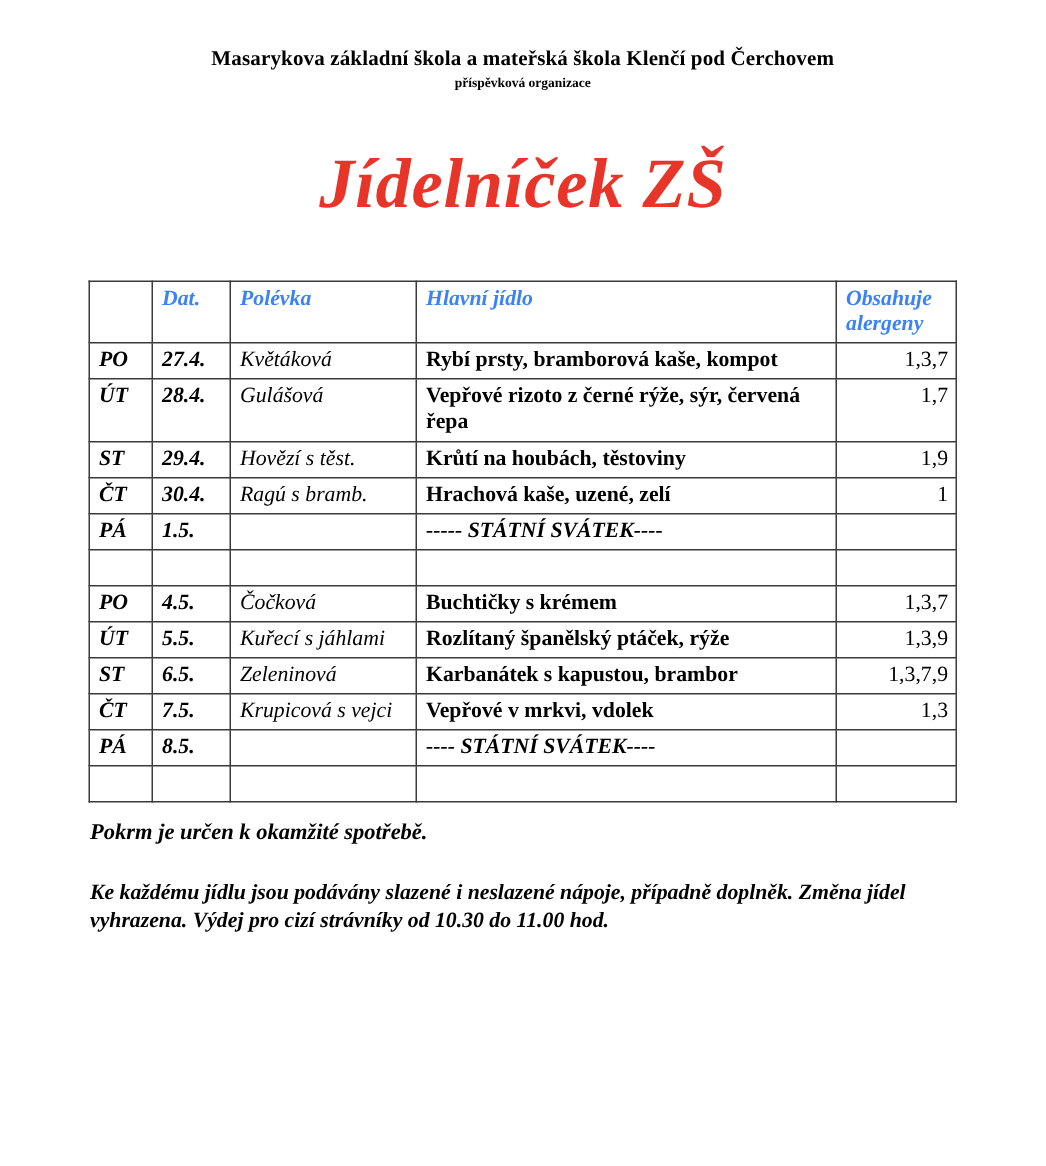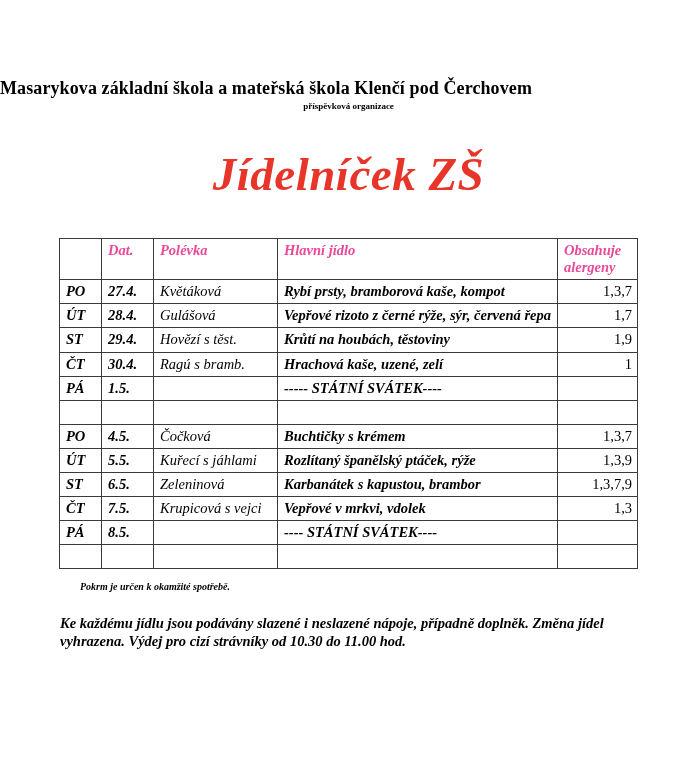--- a/index.html
+++ b/index.html
@@ -15,24 +15,24 @@
     position: relative;
     overflow: hidden;
   }
   .page {
     width: 697px;
     height: 777px;
     position: relative;
     box-sizing: border-box;
   }
   .school-name {
-    text-align: left;
-    font-weight: bold;
-    font-size: 18px;
-    margin-top: 78px;
+    text-align: center;
+    font-weight: bold;
+    font-size: 14px;
+    margin-top: 32px;
     letter-spacing: 0.1px;
   }
   .org-type {
     text-align: center;
     font-size: 9px;
     font-weight: bold;
     margin-top: 2px;
   }
   .main-title {
     text-align: center;
@@ -56,21 +56,21 @@
     font-size: 14.5px;
     line-height: 1.18;
   }
   .col-day { width: 42px; }
   .col-date { width: 52px; }
   .col-soup { width: 124px; }
   .col-main { width: 280px; }
   .col-alerg { width: 80px; }
 
   thead td {
-    color: #ec4899;
+    color: #3b82f6;
     font-style: italic;
     font-weight: bold;
     font-size: 13.5px;
     line-height: 1.2;
   }
   .day-cell {
     font-weight: bold;
     font-style: italic;
   }
   .date-cell {
@@ -78,39 +78,38 @@
     font-style: italic;
     margin-left: 44px;
   }
   .soup-cell {
     font-weight: normal;
     font-style: italic;
     margin-left: 32px;
   }
   .main-cell {
     font-weight: bold;
-    font-style: italic;
   }
   .alerg-cell {
     font-style: normal;
     text-align: right;
   }
   .holiday-cell {
     font-weight: bold;
     font-style: italic;
     text-align: left;
   }
   tr.empty-row td {
     height: 17px;
   }
   .note1 {
     font-weight: bold;
     font-style: italic;
-    font-size: 10px;
-    margin: 12px 0 0 80px;
+    font-size: 15px;
+    margin: 12px 0 0 60px;
   }
   .note2 {
     font-weight: bold;
     font-style: italic;
     font-size: 14.5px;
     margin: 22px 0 0 60px;
     width: 590px;
     line-height: 1.25;
   }
   .footer {

